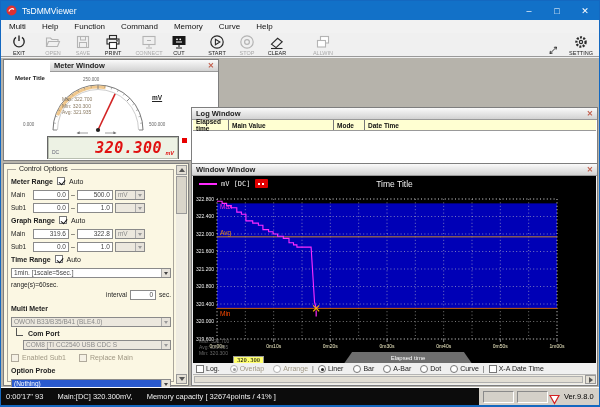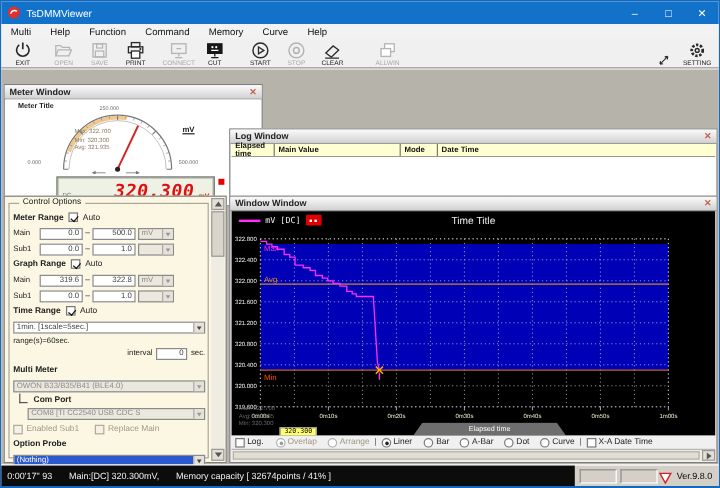--- a/index.html
+++ b/index.html
@@ -25,21 +25,21 @@
   .tb-right{margin-left:auto;display:flex;align-items:flex-end;margin-right:5px;gap:8px;}
   .tb-right .tbtn{width:26px;}
 
   
   .mdi{position:absolute;top:57px;left:0;right:0;bottom:18px;background:#b6b3ab;}
   .win-child{position:absolute;background:#fff;border:1px solid #7e7e7e;}
   .child-tb{height:12px;background:linear-gradient(#fafafa,#d2d2d2);border-bottom:1px solid #9a9a9a;display:flex;align-items:center;font-size:7.5px;font-weight:bold;color:#222;padding:0 4px;}
   .child-close{margin-left:auto;color:#c2604e;font-size:7.5px;font-weight:bold;}
 
   
-  #meter-win{left:2px;top:12px;width:216px;height:102px;}
+  #meter-win{left:2px;top:1px;width:216px;height:102px;padding-left:46px;}
   .meter-body{position:absolute;left:1px;right:1px;top:12px;bottom:1px;background:#fff;overflow:hidden;}
   .m-title{position:absolute;left:10px;top:3px;font-size:6px;font-weight:bold;color:#222;}
   .m-scale{position:absolute;font-size:4.5px;color:#666;}
   .m-unit{position:absolute;left:147px;top:22px;font-size:6.5px;font-weight:bold;text-decoration:underline;color:#222;}
   .m-stats{position:absolute;left:57px;top:24px;font-size:5px;line-height:6.5px;color:#8a7a62;font-family:"DejaVu Sans Mono",monospace;}
   .m-display{position:absolute;left:42px;top:64px;width:132px;height:24px;background:#edf2e4;border:1px solid #666;box-shadow:inset 0 0 0 1px #b9bfb1;}
   .m-dc{position:absolute;left:4px;bottom:4px;font-size:5px;color:#667;}
   .m-value{position:absolute;right:16px;top:2px;font-size:15px;font-weight:bold;font-style:italic;color:#e01010;font-family:"DejaVu Sans Mono",monospace;letter-spacing:.5px;}
   .m-vunit{position:absolute;right:4px;bottom:3px;font-size:5.5px;font-weight:bold;font-style:italic;color:#e01010;}
   .m-rec{position:absolute;left:177px;top:66px;width:5px;height:5px;background:#e80000;}

